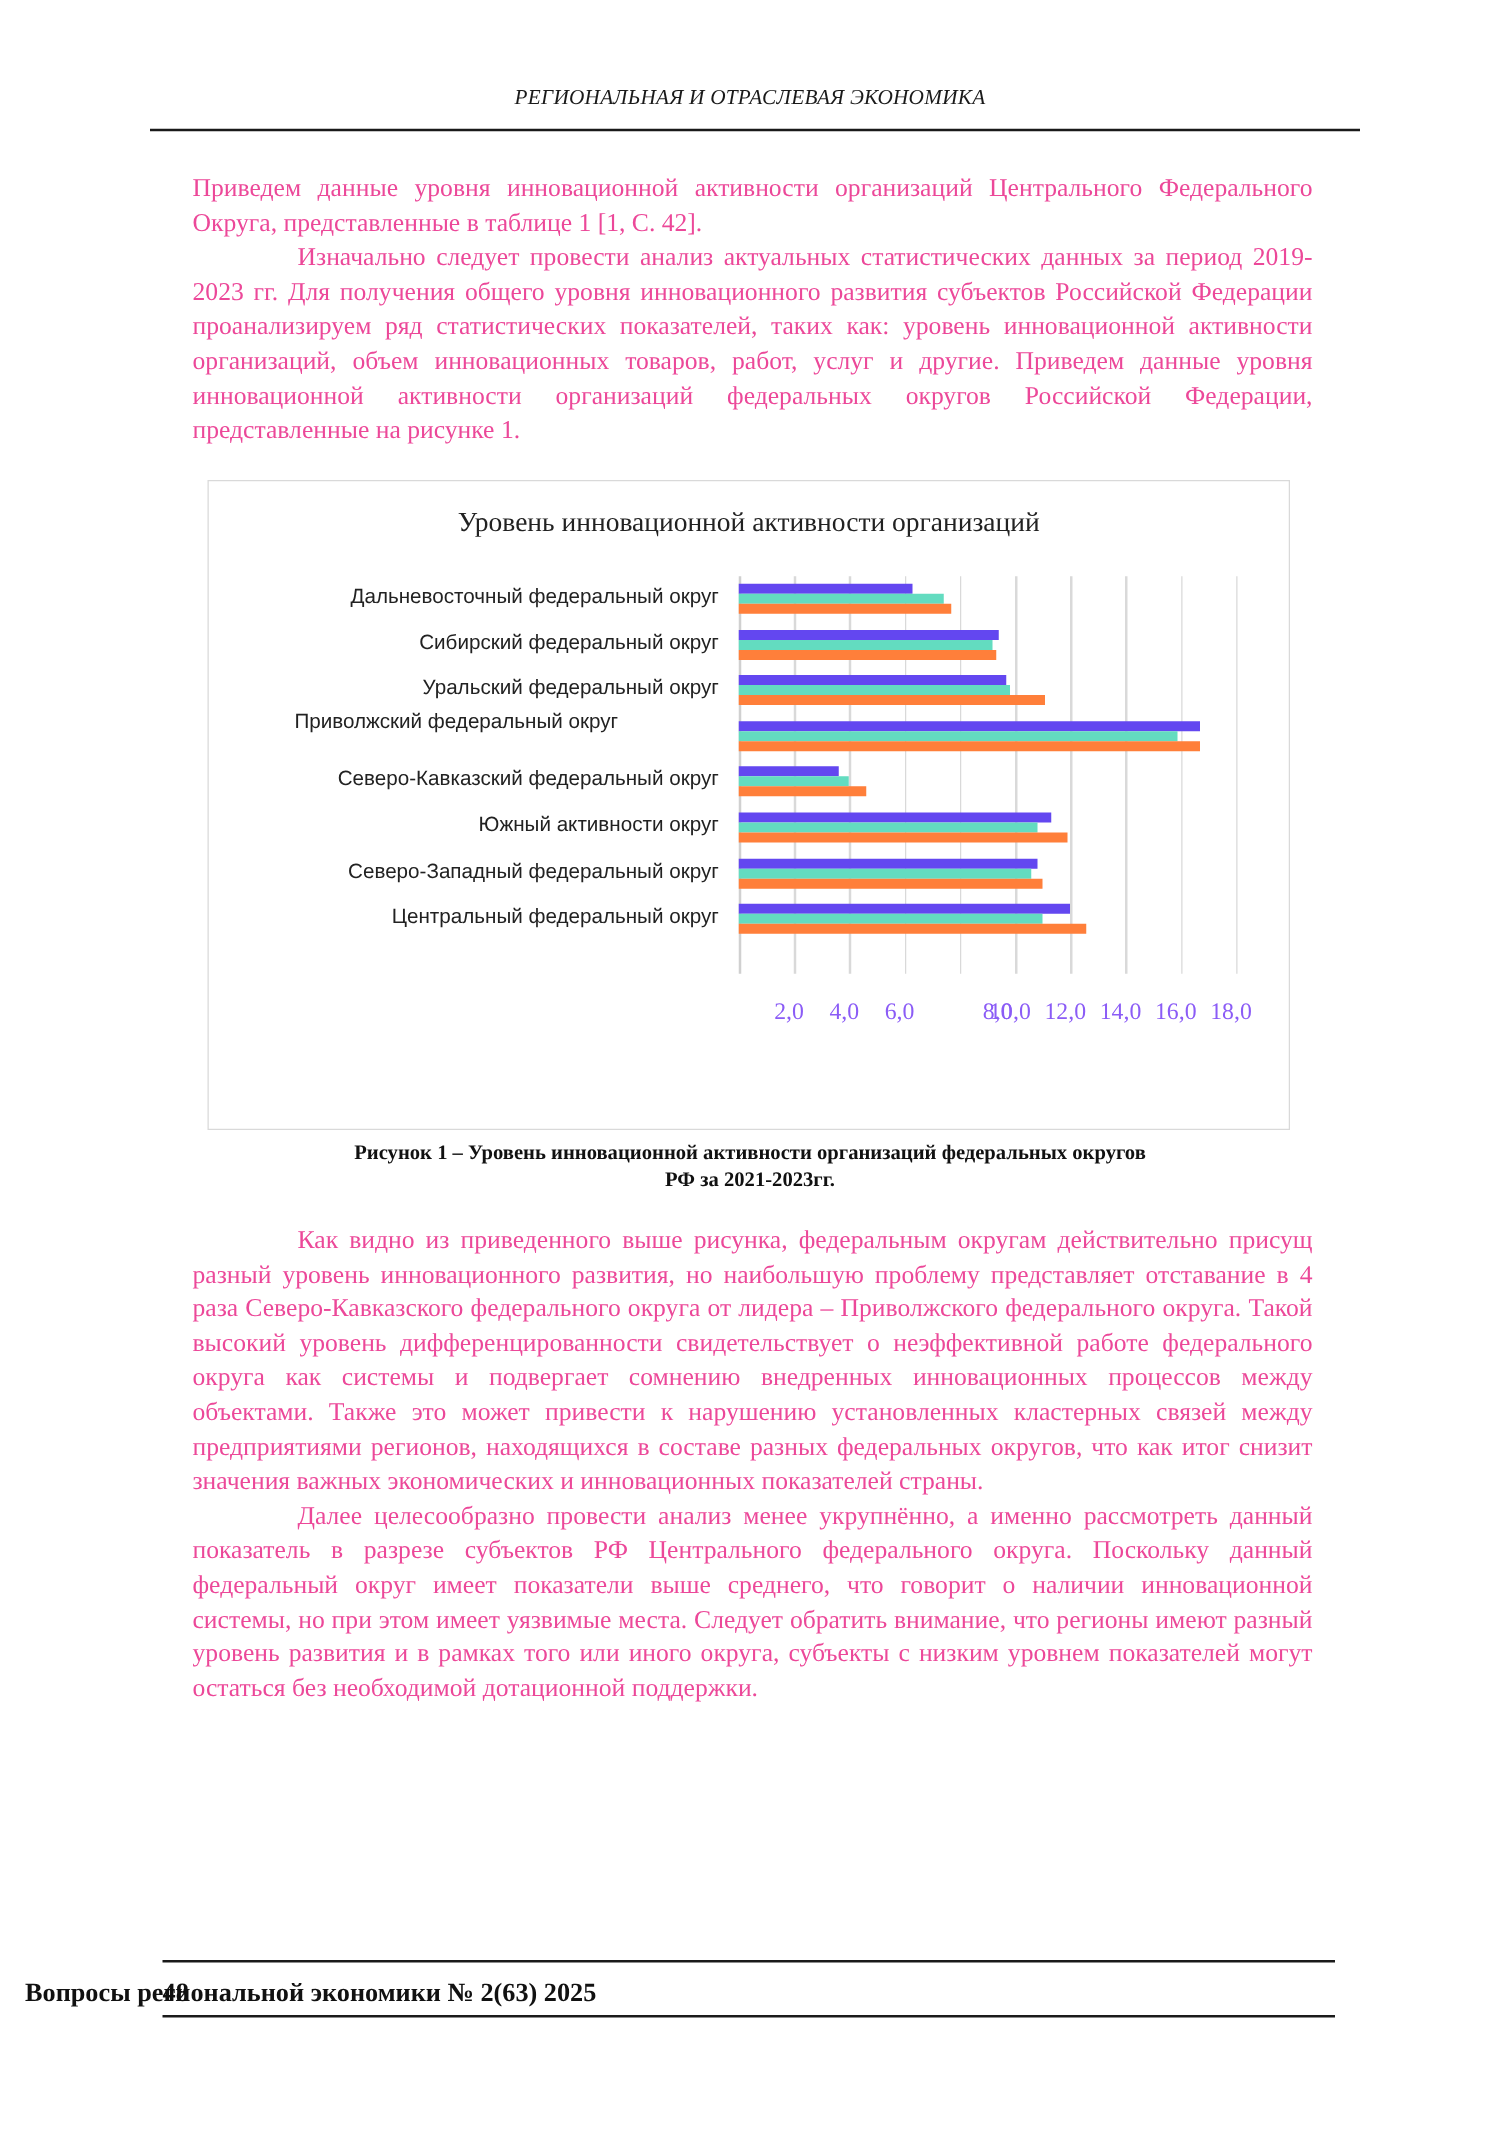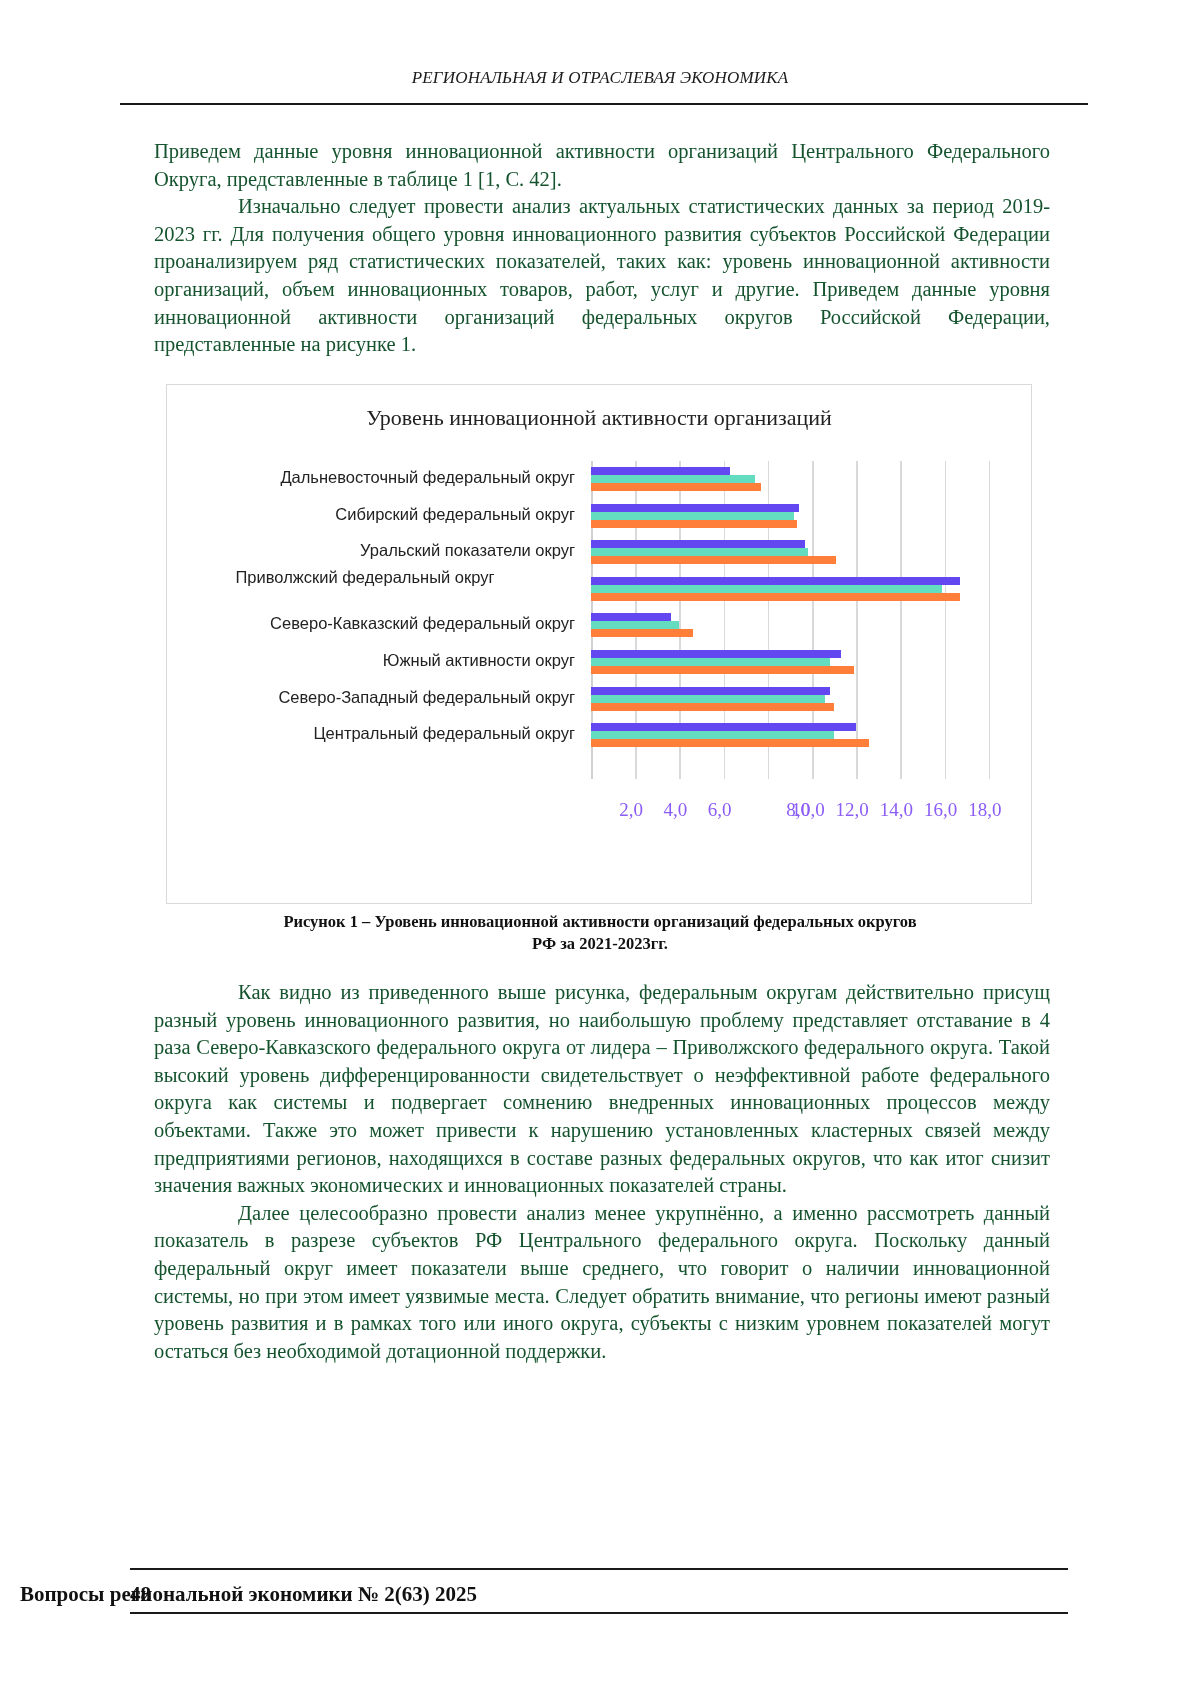--- a/index.html
+++ b/index.html
@@ -4,21 +4,21 @@
 <style>
   html, body { margin: 0; padding: 0; background: #ffffff; }
   body { width: 1200px; height: 1704px; position: relative; overflow: hidden;
          font-family: "Liberation Serif", "DejaVu Serif", serif; color: #111; }
 
   .running-head { position: absolute; left: 0; width: 1200px; top: 68px; text-align: center;
          font-style: italic; font-size: 17px; letter-spacing: 0.2px; color: #1a1a1a; }
   .head-rule { position: absolute; left: 120px; width: 968px; top: 103px; height: 2px; background: #1a1a1a; }
 
   .body-text { position: absolute; left: 154px; width: 896px; font-size: 20.5px; line-height: 27.6px;
-         text-align: justify; color: #14532d; }
+         text-align: justify; color: #ec4899; }
   .body-text p { margin: 0; }
   .body-text p.indent { text-indent: 84px; }
 
   .chart-frame { position: absolute; left: 166px; top: 384px; width: 866px; height: 520px;
          border: 1.5px solid #d9d9d9; background: #fff; box-sizing: border-box; }
   .chart-title { position: absolute; left: 0; width: 100%; top: 20px; text-align: center;
          font-size: 22px; color: #222; }
   .plot { position: absolute; left: 424px; top: 76px; width: 400px; height: 318px; }
   .gridline { position: absolute; top: 0; bottom: 0; width: 1.5px; background: #d9d9d9; }
   .axis-line { position: absolute; top: 0; bottom: 0; left: 0; width: 1.5px; background: #d0d0d0; }
@@ -83,21 +83,21 @@
       <div class="bar" style="top: 225.6px; width: 238.68px; background: rgb(99, 71, 240);"></div>
       <div class="bar" style="top: 233.6px; width: 234.26px; background: rgb(99, 220, 192);"></div>
       <div class="bar" style="top: 241.6px; width: 243.1px; background: rgb(255, 127, 58);"></div>
       <div class="bar" style="top: 262.2px; width: 265.2px; background: rgb(99, 71, 240);"></div>
       <div class="bar" style="top: 270.2px; width: 243.1px; background: rgb(99, 220, 192);"></div>
       <div class="bar" style="top: 278.2px; width: 278.46px; background: rgb(255, 127, 58);"></div>
     </div>
   <div id="cat-labels">
       <div class="cat-label" style="top: 83px;">Дальневосточный федеральный округ</div>
       <div class="cat-label" style="top: 119.6px;">Сибирский федеральный округ</div>
-      <div class="cat-label" style="top: 156.2px;">Уральский показатели округ</div>
+      <div class="cat-label" style="top: 156.2px;">Уральский федеральный округ</div>
       <div class="cat-label" style="top: 183px; text-align: center;">Приволжский федеральный округ</div>
       <div class="cat-label" style="top: 229.4px;">Северо-Кавказский федеральный округ</div>
       <div class="cat-label" style="top: 266px;">Южный активности округ</div>
       <div class="cat-label" style="top: 302.6px;">Северо-Западный федеральный округ</div>
       <div class="cat-label" style="top: 339.2px;">Центральный федеральный округ</div>
     </div>
   <div id="ticks">
       <div class="tick-label" style="left: 464.2px;">2,0</div>
       <div class="tick-label" style="left: 508.4px;">4,0</div>
       <div class="tick-label" style="left: 552.6px;">6,0</div>

